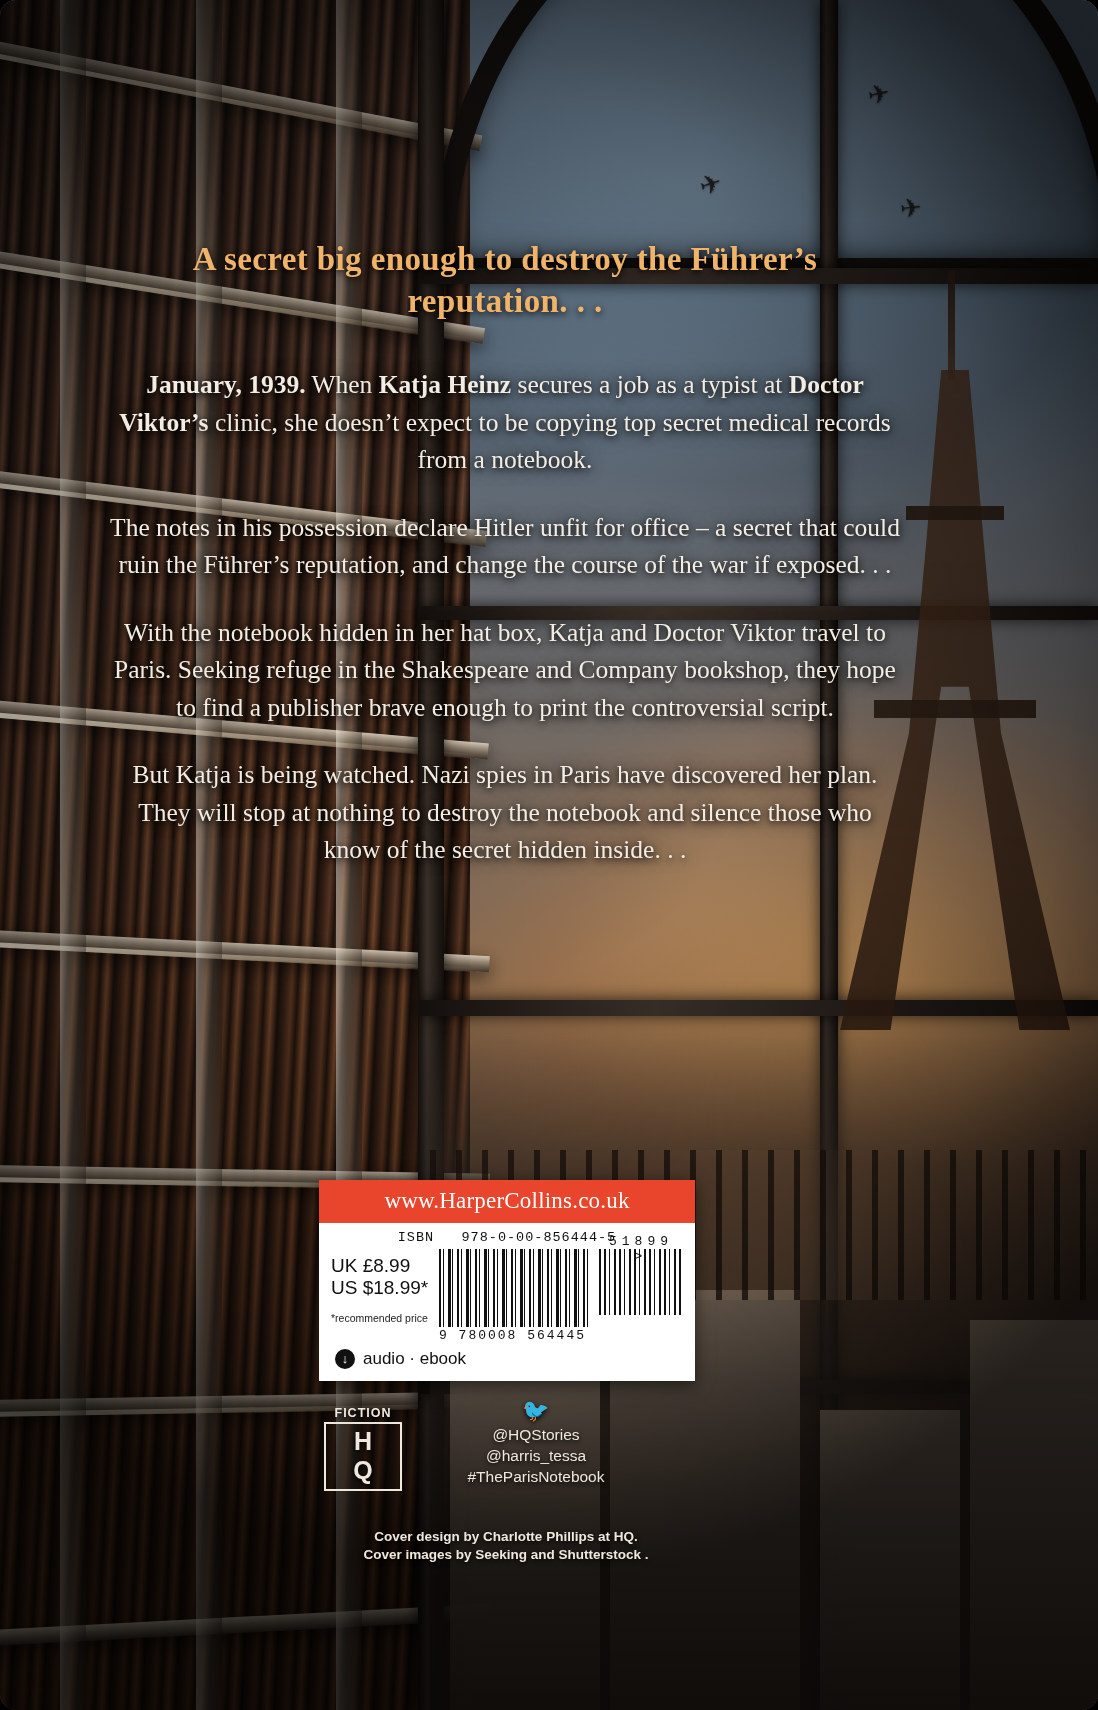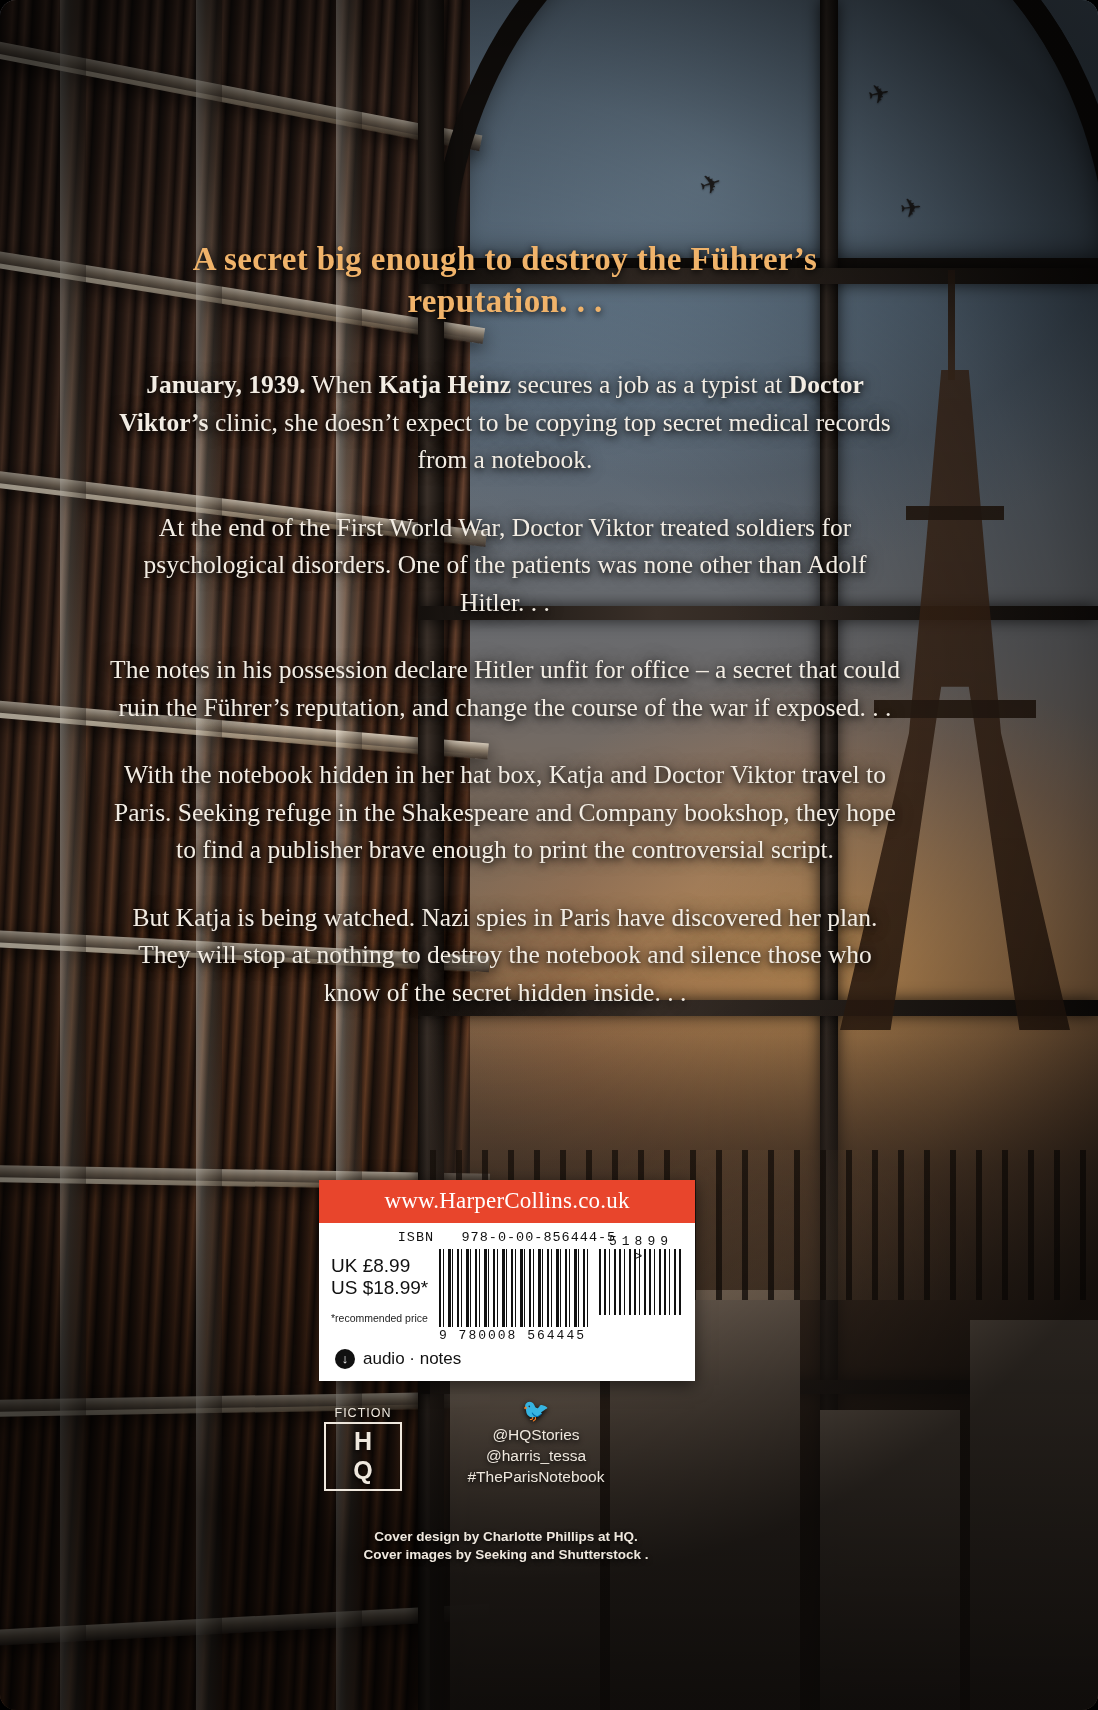--- a/index.html
+++ b/index.html
@@ -299,21 +299,21 @@
   }
   .imprint {
     position: absolute;
     left: 18px; top: 6px;
     width: 78px;
     text-align: center;
   }
   .imprint .fiction {
     font-size: 12.5px;
     letter-spacing: 1px;
-    font-weight: normal;
+    font-weight: bold;
     margin-bottom: 2px;
   }
   .imprint .hq {
     border: 2px solid #efe8de;
     font-size: 25px;
     font-weight: bold;
     letter-spacing: 10px;
     padding: 3px 0 4px 10px;
   }
   .social {
@@ -391,21 +391,20 @@
 
   <div class="plane" style="left:868px; top:82px;">✈</div>
   <div class="plane" style="left:700px; top:172px; transform:rotate(-18deg);">✈</div>
   <div class="plane" style="left:900px; top:196px; transform:rotate(-6deg);">✈</div>
 
   <div class="vignette"></div>
 
   <div class="content">
     <div class="tagline">A secret big enough to destroy the Führer’s reputation. . .</div>
     <p class="para"><span><b>January, 1939.</b> When <b>Katja Heinz</b> secures a job as a typist at <b>Doctor Viktor’s</b> clinic, she doesn’t expect to be copying top secret medical records from a notebook.</span></p>
-    <p class="para"><span>At the end of the First World War, Doctor Viktor treated soldiers for psychological disorders. One of the patients was none other than Adolf Hitler. . .</span></p>
     <p class="para"><span>The notes in his possession declare Hitler unfit for office – a secret that could ruin the Führer’s reputation, and change the course of the war if exposed. . .</span></p>
     <p class="para"><span>With the notebook hidden in her hat box, Katja and Doctor Viktor travel to Paris. Seeking refuge in the Shakespeare and Company bookshop, they hope to find a publisher brave enough to print the controversial script.</span></p>
     <p class="para"><span>But Katja is being watched. Nazi spies in Paris have discovered her plan. They will stop at nothing to destroy the notebook and silence those who know of the secret hidden inside. . .</span></p>
   </div>
 
   <div class="barcode-block">
     <div class="hc-url">www.HarperCollins.co.uk</div>
     <div class="isbn-line">
       <span>ISBN</span>
       &nbsp;
@@ -419,21 +418,21 @@
       </div>
       <div class="bars">
         <div class="ean-digits">9 780008 564445</div>
       </div>
       <div class="bars-right">
         <div class="addon-digits">51899 &gt;</div>
       </div>
     </div>
     <div class="audio-row">
       <span class="dl-circle">↓</span>
-      <span>audio · notes</span>
+      <span>audio · ebook</span>
     </div>
   </div>
 
   <div class="footer">
     <div class="imprint">
       <div class="fiction">FICTION</div>
       <div class="hq">H Q</div>
     </div>
     <div class="social">
       <div class="tw">🐦</div>

